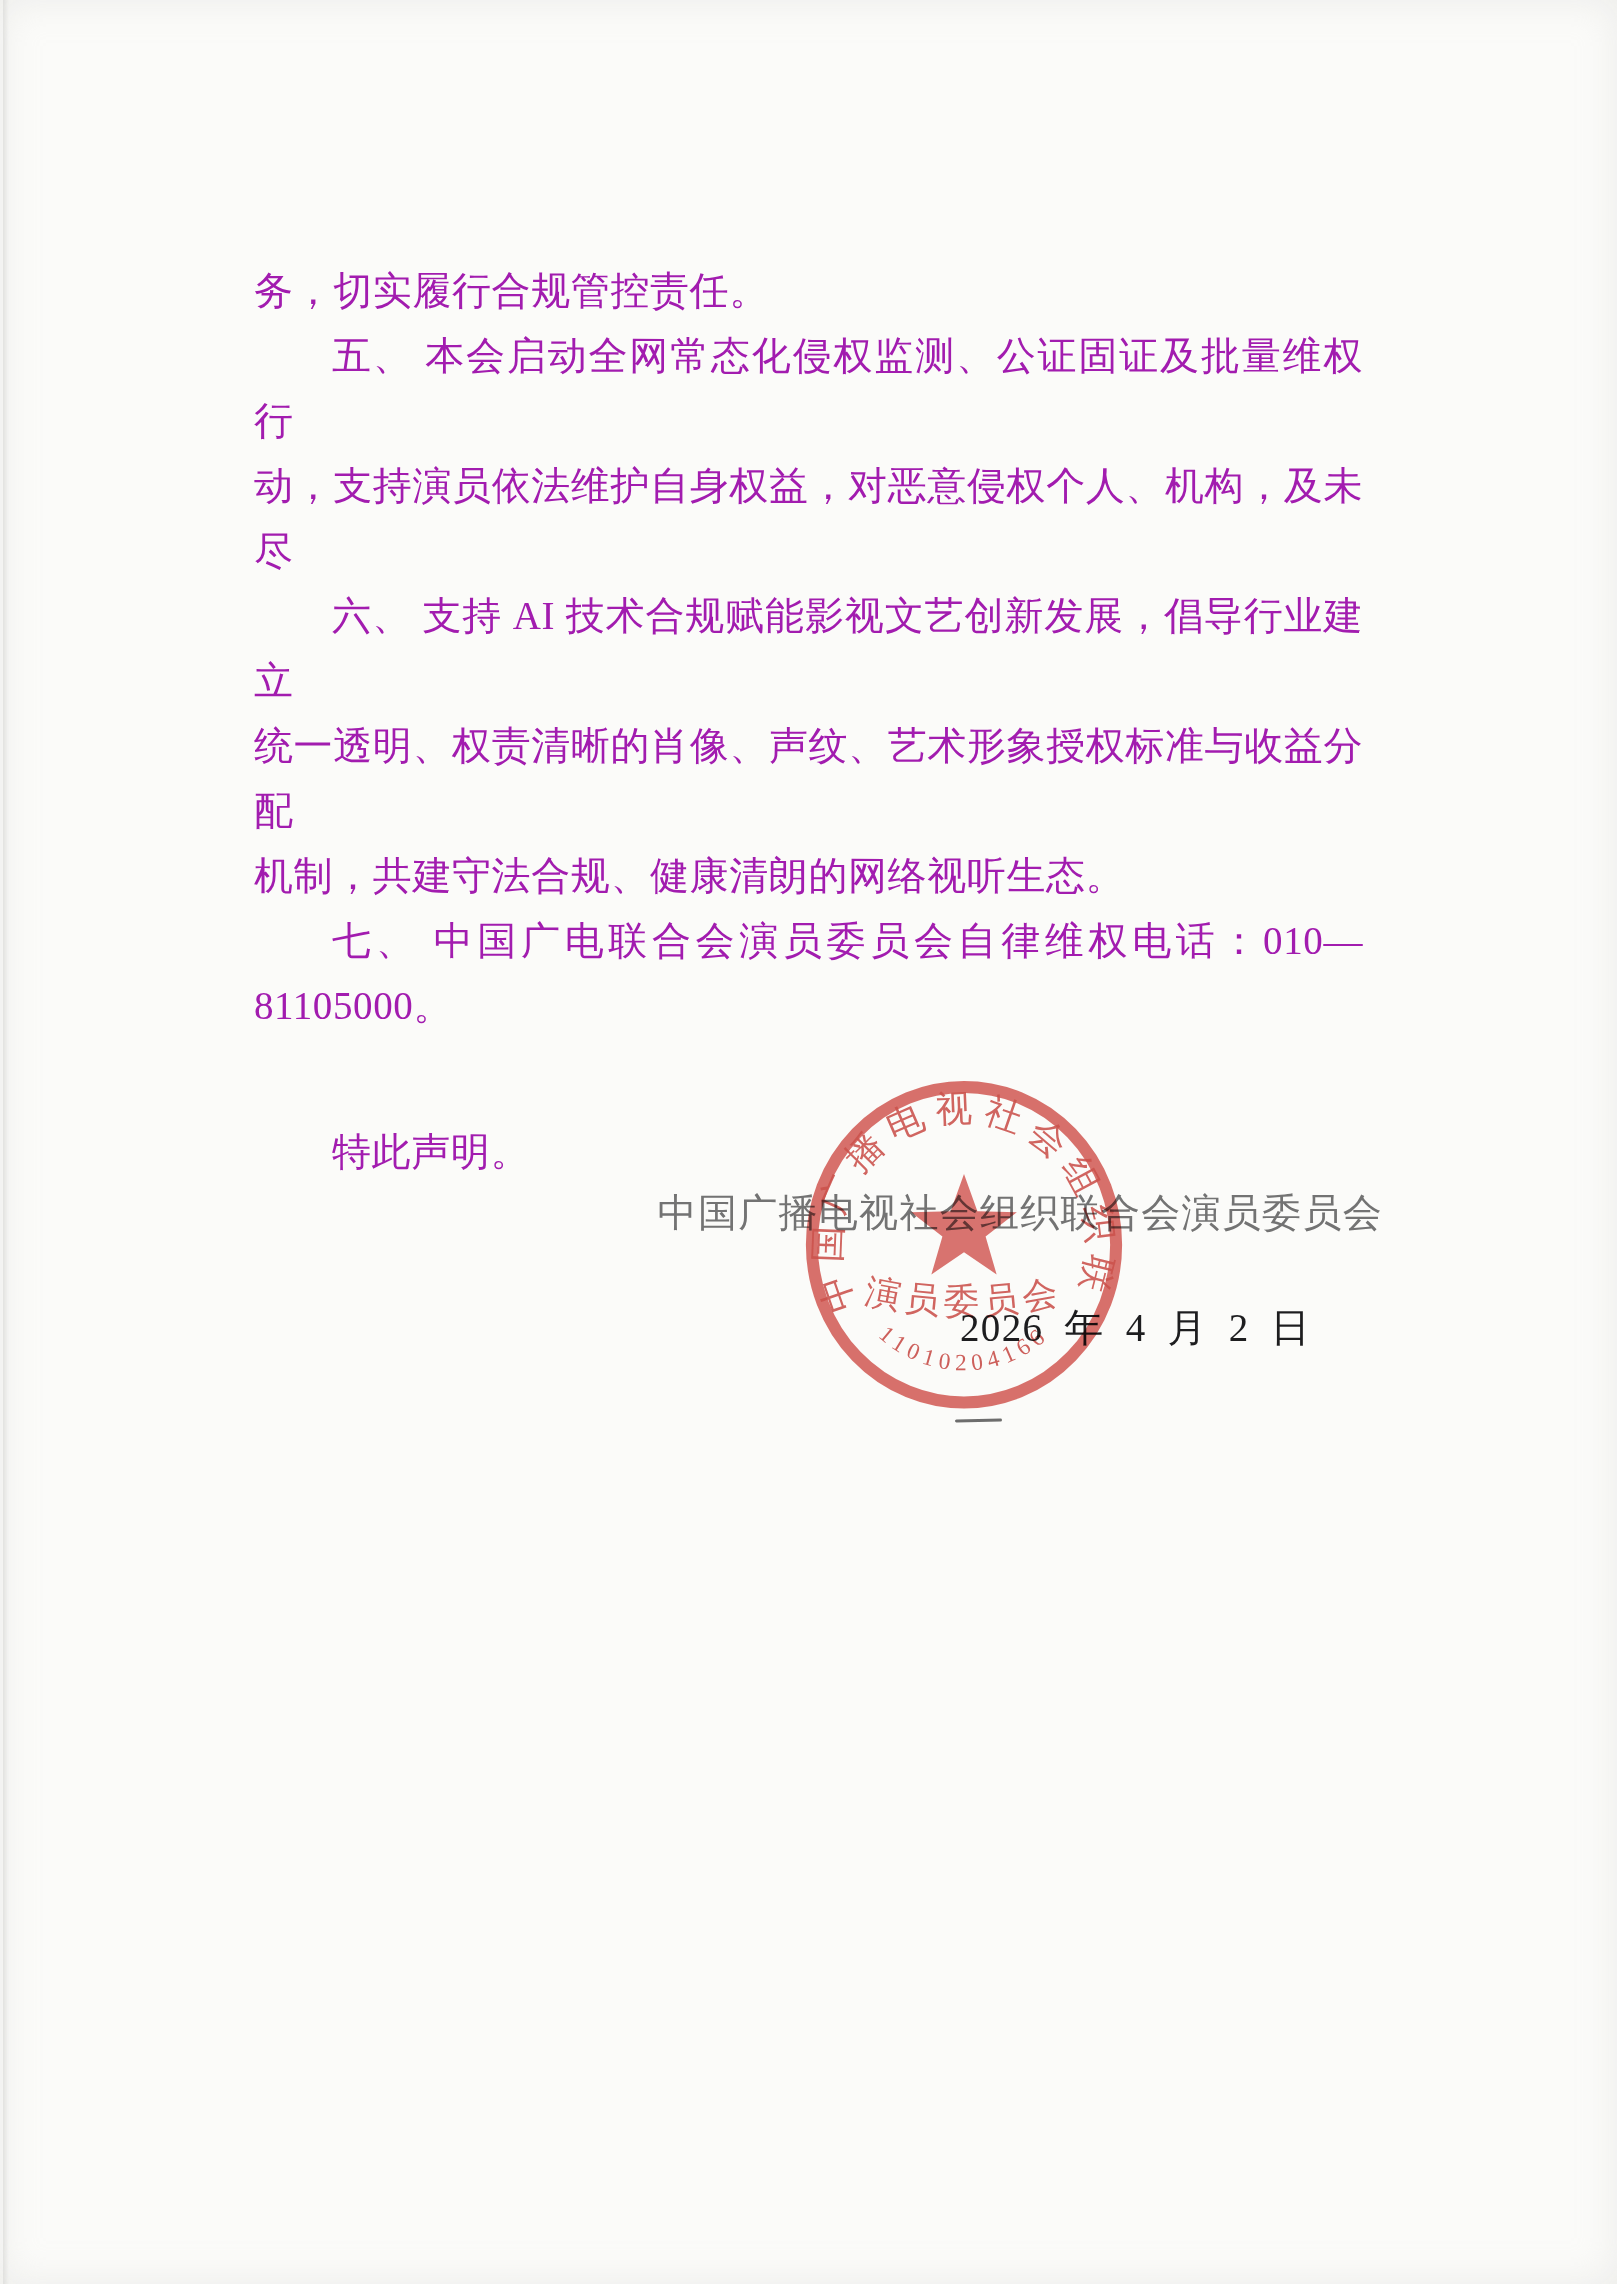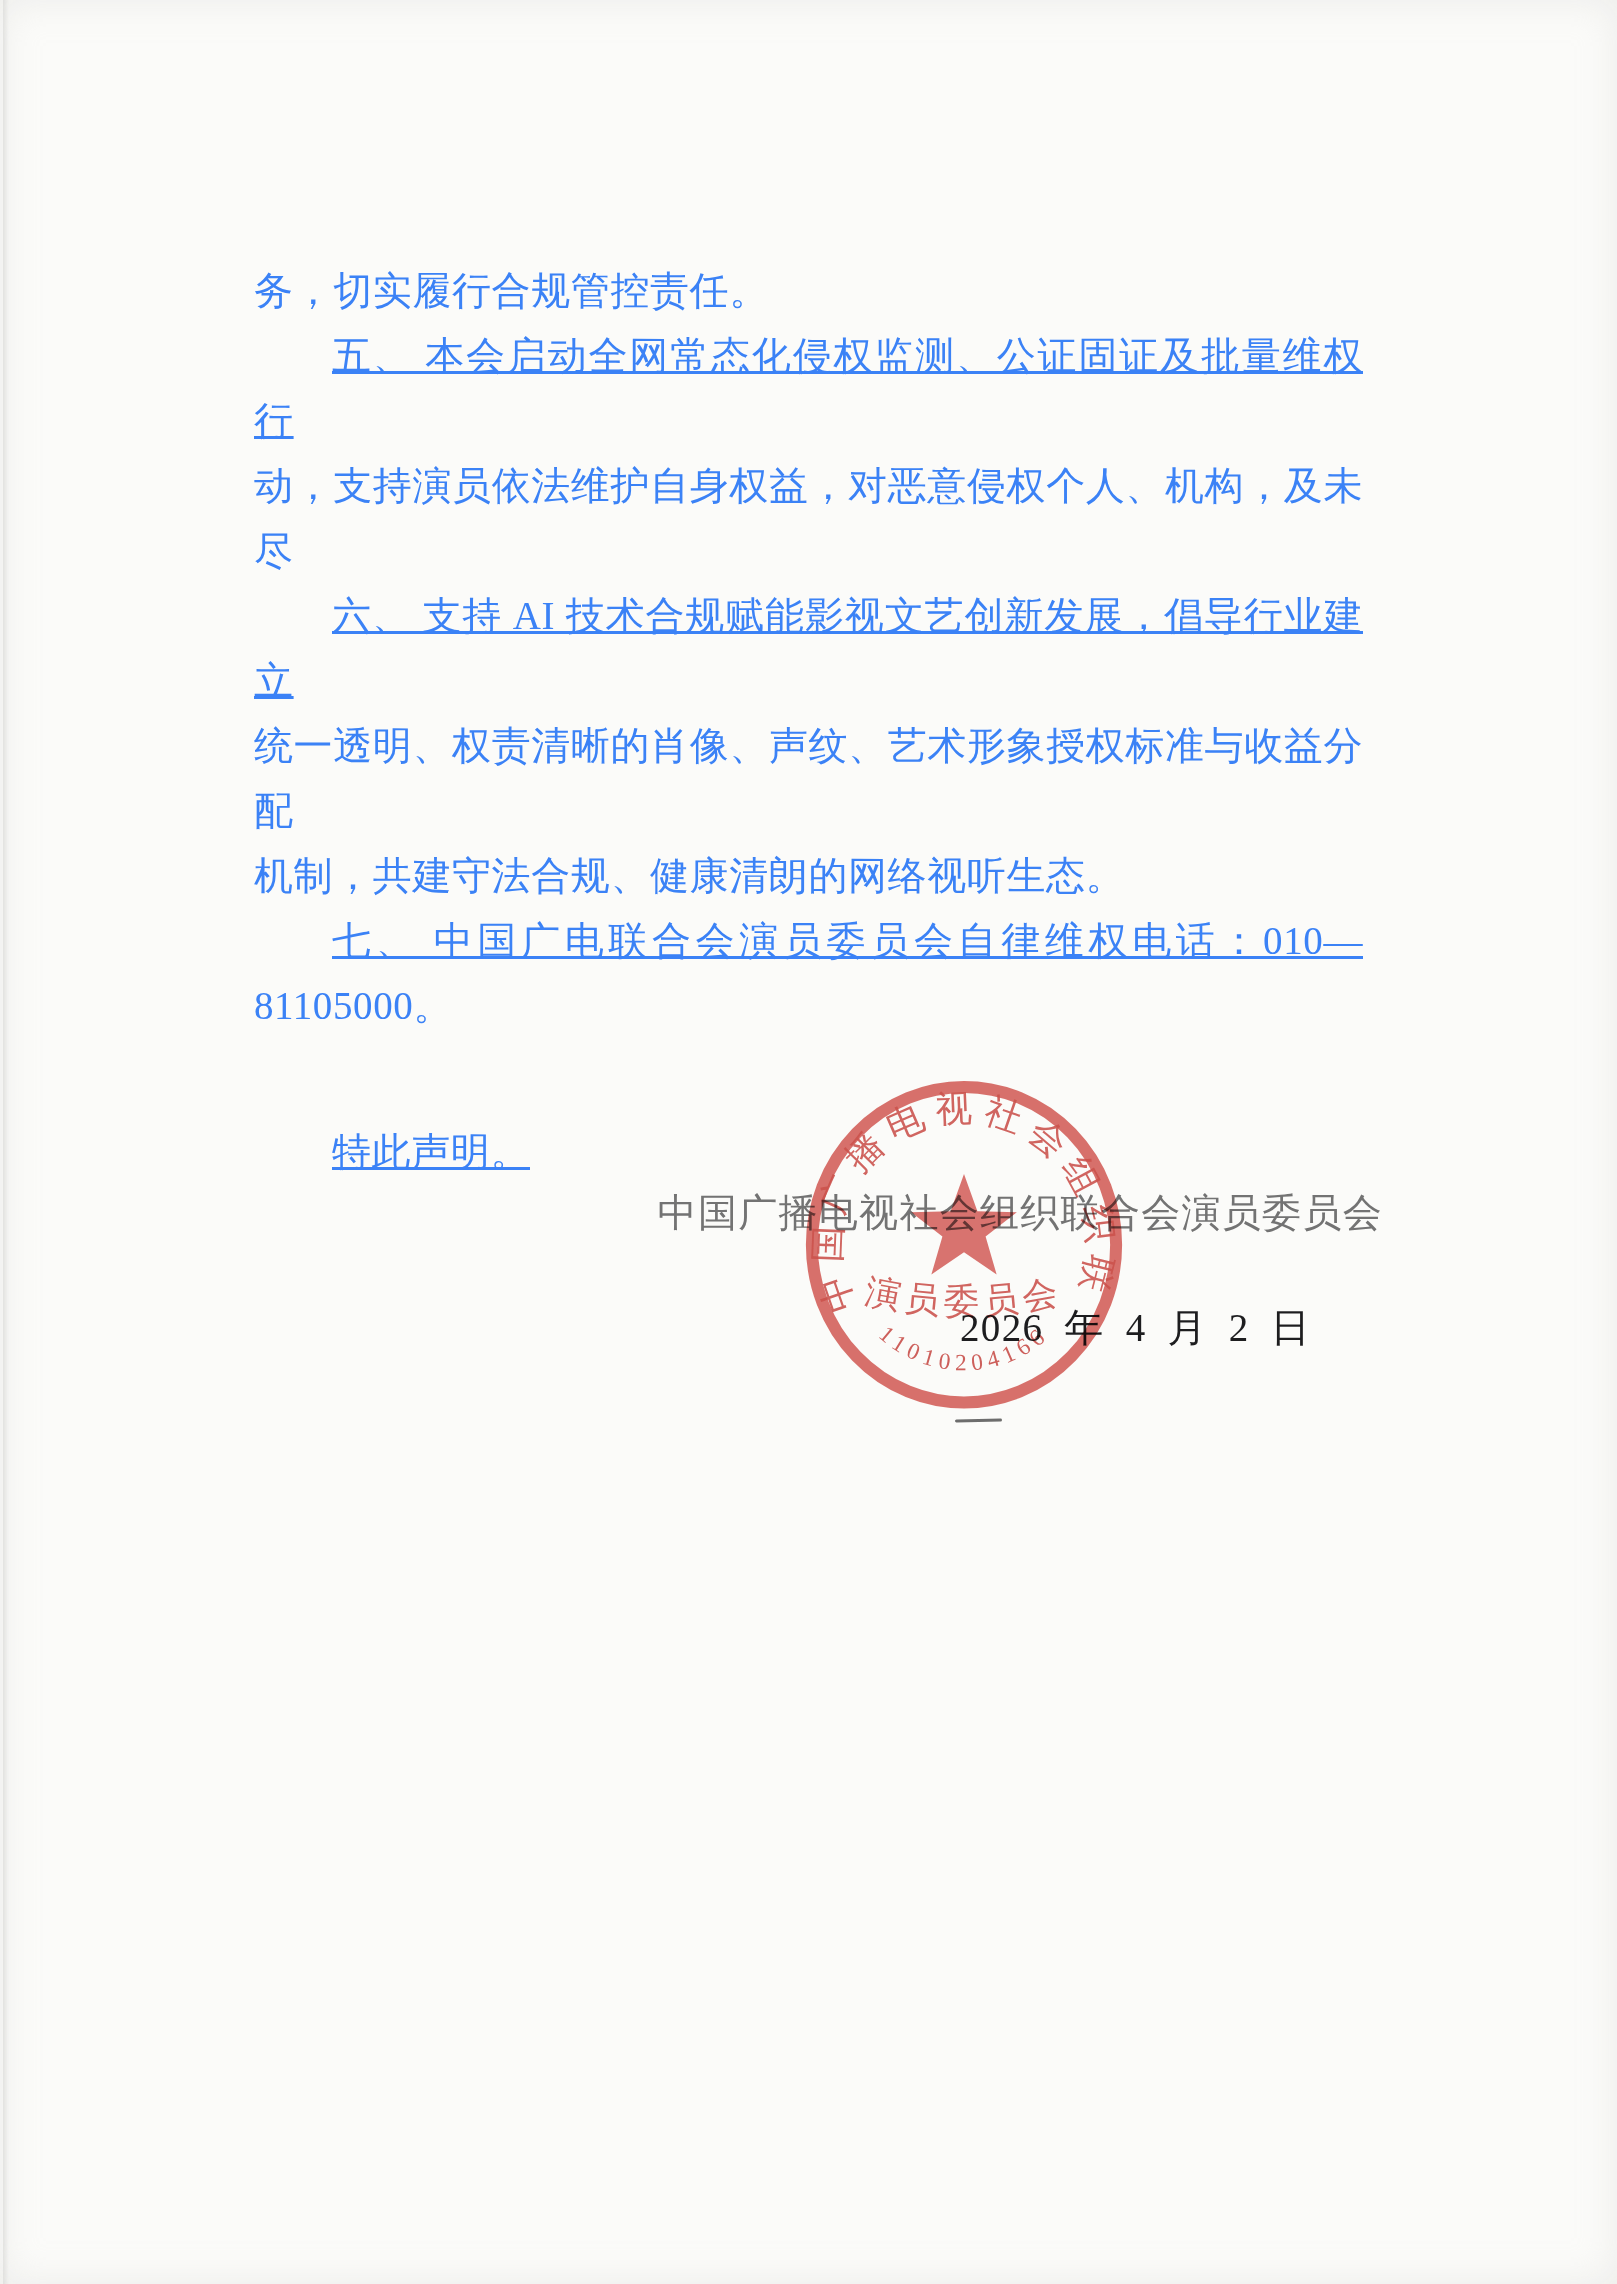--- a/index.html
+++ b/index.html
@@ -16,31 +16,31 @@
     pointer-events: none;
   }
   .scan-frame {
     position: absolute; inset: 0;
     box-shadow: inset 0 0 38px rgba(210,210,205,0.35);
     pointer-events: none;
   }
   .body-text {
     position: absolute;
     left: 254px; top: 258px; width: 1109px;
-    color: #3b82f6;
+    color: #a21caf;
     font-size: 39px;
     letter-spacing: 0.6px;
   }
   .line {
     line-height: 65px;
     text-align: left;
     white-space: normal;
   }
   .line.j { text-align: justify; text-align-last: justify; }
-  .line.ind { text-indent: 2em; text-decoration: underline; }
+  .line.ind { text-indent: 2em; }
   .line.gap { margin-top: 81px; }
   .signature {
     position: absolute;
     top: 1180px; right: 234px;
     font-size: 39px; letter-spacing: 1.3px;
     color: #737373;
     line-height: 66px;
     white-space: nowrap;
   }
   .date {

